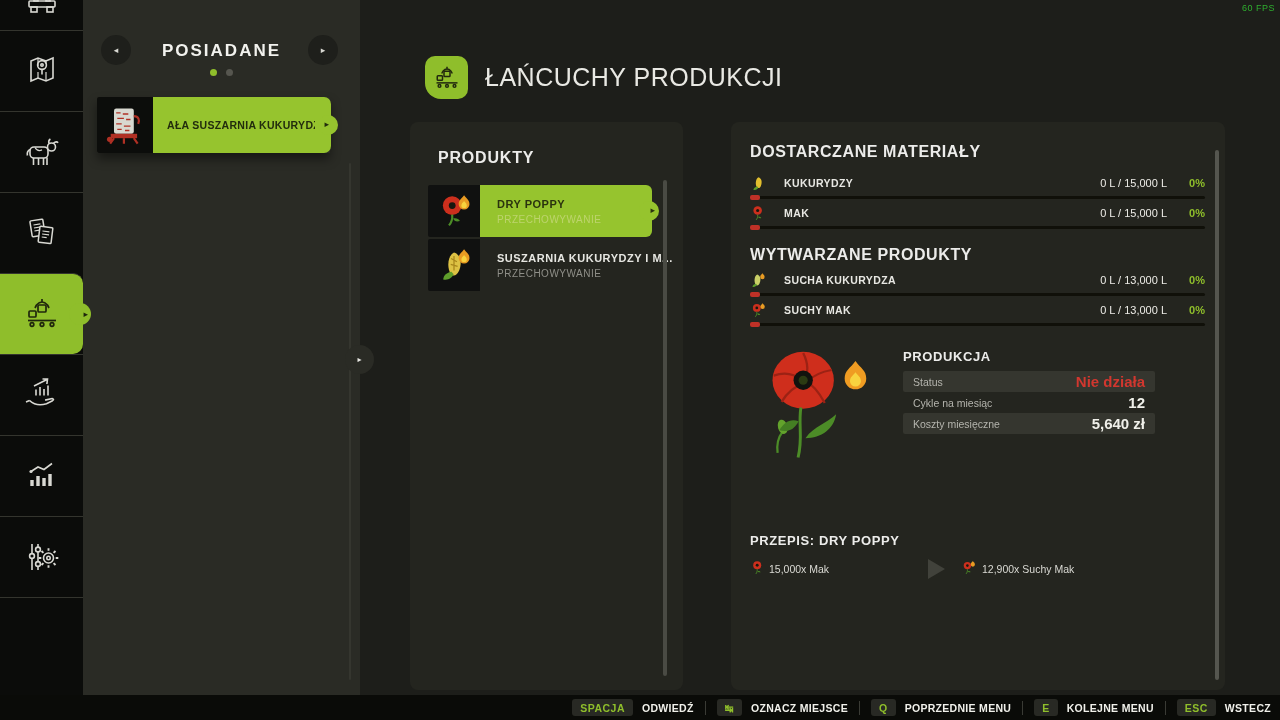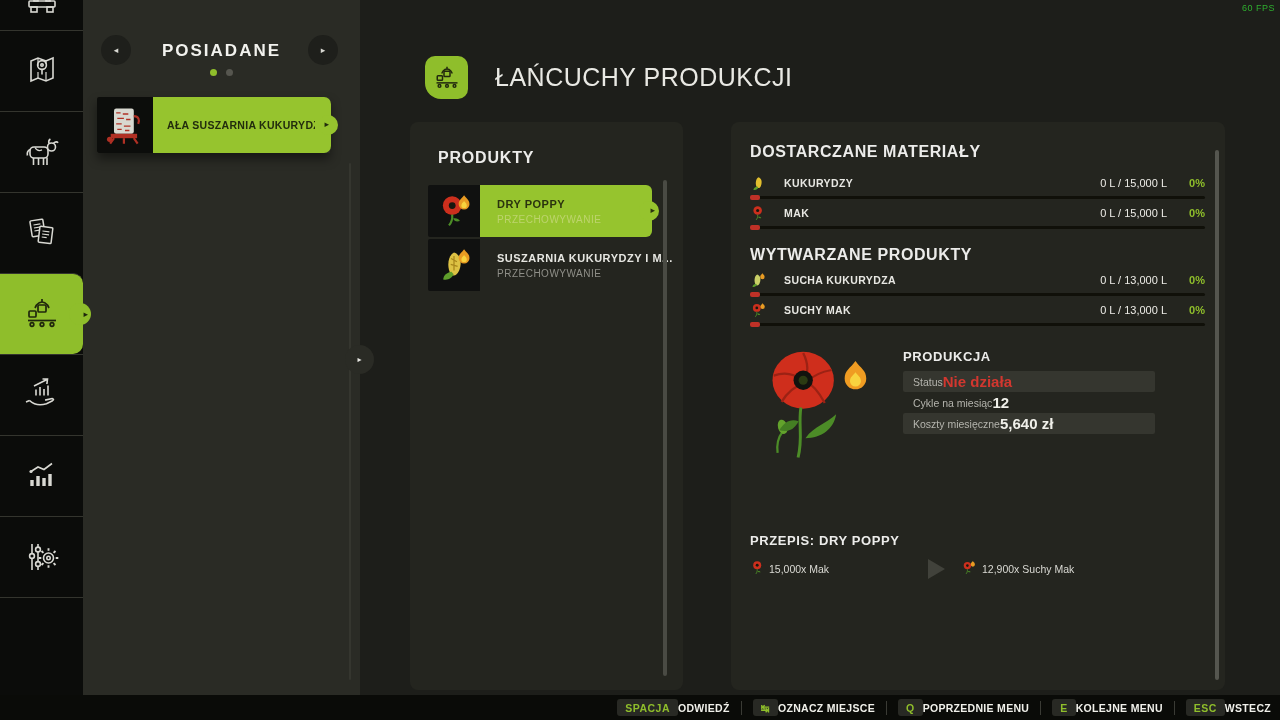--- a/index.html
+++ b/index.html
@@ -76,21 +76,21 @@
   }
   .owned-arrow { position:absolute; right:2px; top:50%; margin-top:-6px; color:#222c0d; font-size:9px; z-index:2; }
   .owned-track { position:absolute; left:266px; top:163px; width:2px; height:517px; background:#35362f; border-radius:1px; }
   .owned-handle {
     position:absolute; right:-14px; top:345px; width:29px; height:29px; border-radius:50%;
     background:#2a2b25; display:flex; align-items:center; justify-content:center;
     color:#e9e9e4; font-size:8px; cursor:pointer; z-index:1;
   }
 
   
-  .main-header { position:absolute; left:425px; top:56px; display:flex; align-items:center; gap:27px; }
+  .main-header { position:absolute; left:425px; top:56px; display:flex; align-items:center; gap:17px; }
   .header-icon {
     width:43px; height:43px; background:#8fbe2b; border-radius:10px 10px 10px 16px;
     display:flex; align-items:center; justify-content:center;
   }
   .header-title { color:#e9e9e4; font-size:25px; letter-spacing:.5px; font-weight:500; }
 
   
   .products {
     position:absolute; left:410px; top:122px; width:273px; height:568px;
     background:#24251f; border-radius:8px;
@@ -128,21 +128,21 @@
   .mat-icon { width:17px; display:flex; position:relative; }
   .mat-name { margin-left:17px; color:#e8e8e3; font-size:10.5px; font-weight:bold; letter-spacing:.4px; }
   .mat-amount { margin-left:auto; color:#edece7; font-size:11px; }
   .mat-percent { width:38px; text-align:right; color:#8fbe2b; font-size:11px; font-weight:bold; }
   .mat-bar { position:absolute; left:19px; right:20px; height:3px; background:#101009; border-radius:2px; }
   .mat-bar .fill { position:absolute; left:0; top:-1px; width:10px; height:5px; border-radius:2px; background:#c03127; }
 
   .prod-img { position:absolute; left:29px; top:223px; width:125px; height:125px; }
   .prod-title { position:absolute; left:172px; top:227px; color:#ececea; font-size:13px; font-weight:bold; letter-spacing:.6px; }
   .prod-table { position:absolute; left:172px; top:249px; width:252px; }
-  .prod-row { height:21px; display:flex; align-items:center; padding:0 10px; }
+  .prod-row { height:21px; display:flex; align-items:center; justify-content:space-between; padding:0 10px; }
   .prod-row.alt { background:#35362f; border-radius:2px; }
   .prod-label { color:#b4b4ad; font-size:10.5px; }
   .prod-value { color:#f0f0ea; font-size:15px; font-weight:bold; }
   .prod-value.danger { color:#d2372f; }
 
   .recipe-title { position:absolute; left:19px; top:411px; color:#ececea; font-size:13px; font-weight:bold; letter-spacing:.6px; }
   .recipe-row { position:absolute; left:19px; top:436px; right:20px; height:22px; }
   .recipe-in-icon { position:absolute; left:0; top:2px; }
   .recipe-in-label { position:absolute; left:19px; top:5px; color:#d9d9d3; font-size:10.5px; }
   .recipe-arrow {
@@ -152,21 +152,21 @@
   .recipe-out-icon { position:absolute; left:211px; top:2px; }
   .recipe-out-label { position:absolute; left:232px; top:5px; color:#d9d9d3; font-size:10.5px; }
   .dscroll { position:absolute; right:6px; top:28px; bottom:10px; width:4px; background:#55564f; border-radius:2px; cursor:pointer; }
 
   
   .bottombar {
     position:absolute; left:0; top:695px; width:1280px; height:25px;
     background:#0a0b08; display:flex; align-items:center; justify-content:flex-end;
     gap:11px; padding-right:9px; z-index:8;
   }
-  .hint { display:flex; align-items:center; cursor:pointer; }
+  .hint { display:flex; align-items:center; gap:9px; cursor:pointer; }
   .keycap {
     background:#282924; border-radius:3px; padding:2.5px 8px;
     color:#8fbe2b; font-size:10.5px; font-weight:bold; letter-spacing:.5px; line-height:12px;
   }
   .hint-label { color:#f0f0ea; font-size:10.5px; font-weight:bold; letter-spacing:.3px; }
   .hint-sep { width:1px; height:14px; background:#3a3b35; }
 </style>
 </head>
 <body>
 

